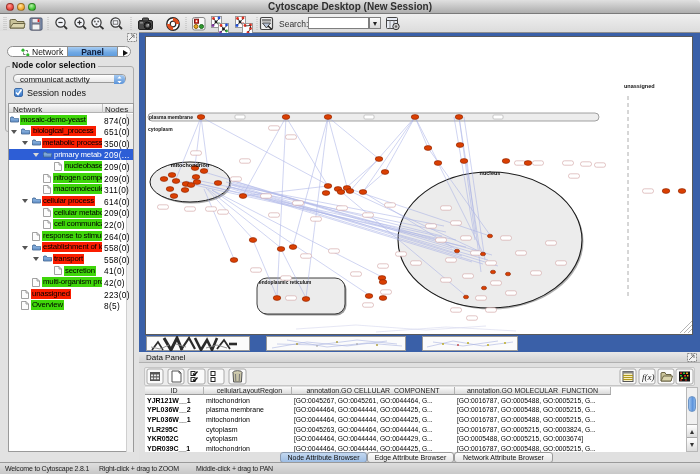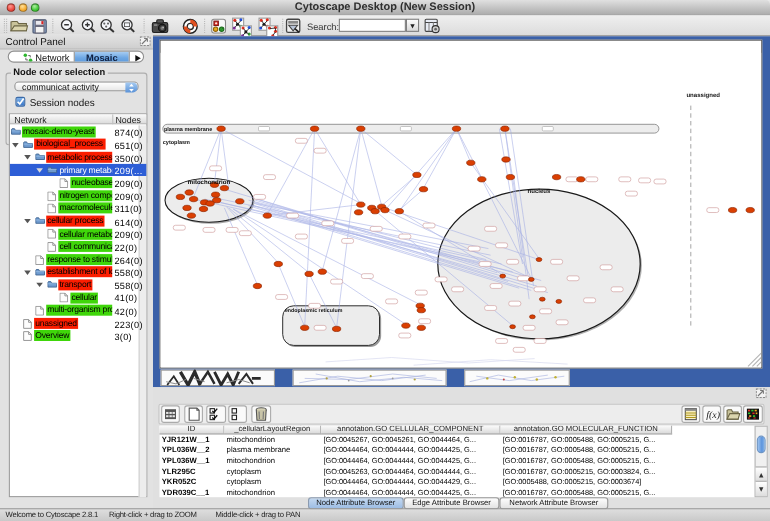--- a/index.html
+++ b/index.html
@@ -388,34 +388,33 @@
           <circle cx="20" cy="8" r="1.1"></circle>
           <circle cx="45" cy="7" r="1.1"></circle>
           <circle cx="65" cy="9" r="1.1"></circle>
           <circle cx="82" cy="7" r="1.1"></circle>
         </g>
 <circle cx="35" cy="9" r="0.9" fill="#c04040"></circle>
 </svg>
 </div>
 </div>
 <div class="abs" id="cpanel">
-<div id="cphead">Control Panel</div>
 <svg width="10" height="9" style="position:absolute;left:127px;top:2px" viewBox="0 0 10 9">
       <rect x="0.5" y="0.5" width="9" height="8" fill="#f2f2f2" stroke="#8a8a8a" stroke-dasharray="2 1"></rect>
       <path d="M2 7 L7 2 M7 2 L4 2 M7 2 L7 5" stroke="#777" stroke-width="1" fill="none"></path>
     </svg>
 <div style="position:absolute;left:7px;top:14.5px;width:124px;height:11.5px;background:#fff;border:1px solid #8f8f8f;border-radius:6px;overflow:hidden">
  <div style="position:absolute;left:59px;top:0;width:51px;height:11.5px;background:linear-gradient(#a8cdf2,#6fa8e4 50%,#5796da);border-left:1px solid #8f8f8f;border-right:1px solid #8f8f8f"></div>
  <div style="position:absolute;left:24px;top:0;font-size:8.5px;line-height:11px;color:#111">Network</div>
  <svg width="9" height="9" style="position:absolute;left:13px;top:1.5px" viewBox="0 0 9 9">
         <circle cx="2" cy="2.2" r="1.6" fill="#2db52d"></circle>
         <circle cx="6.8" cy="6.8" r="1.6" fill="#2db52d"></circle>
         <path d="M2.5 4.5 L2.5 6.5 L4.5 6.5 M6.5 4.2 L6.5 2.5 L4.7 2.5" stroke="#555" stroke-width="0.8" fill="none"></path>
       </svg>
- <div style="position:absolute;left:59px;top:0;width:51px;text-align:center;font-size:8.5px;line-height:11px;font-weight:bold;color:#102040">Mosaic</div>
+ <div style="position:absolute;left:59px;top:0;width:51px;text-align:center;font-size:8.5px;line-height:11px;font-weight:bold;color:#102040">Panel</div>
  <div style="position:absolute;left:115px;top:3px;width:0;height:0;border-left:5px solid #111;border-top:3.5px solid transparent;border-bottom:3.5px solid transparent"></div>
 </div>
 <div style="position:absolute;left:5px;top:35px;width:129px;height:66px;border:1px solid #adadad;border-radius:3px"></div>
 <div style="position:absolute;left:10px;top:29px;background:#e2e2e2;padding:0 2px;font-size:8.5px;font-weight:bold;color:#111">Node color selection</div>
 <div style="position:absolute;left:13px;top:42.5px;width:113px;height:9.5px;background:linear-gradient(#fff,#e8e8e8);border:1px solid #9a9a9a;border-radius:4px">
  <div style="position:absolute;left:6px;top:0;font-size:8px;line-height:9px;color:#111">communicat activity</div>
  <div style="position:absolute;right:0;top:0;width:11px;height:9.5px;background:linear-gradient(#a6cbf2,#5b93d8);border-radius:0 4px 4px 0;overflow:hidden">
         <svg width="11" height="9.5" viewBox="0 0 11 9.5" style="display:block">
           <path d="M5.5 1.2 L7.6 3.6 L3.4 3.6 Z" fill="#fff"></path>
           <path d="M5.5 8.3 L7.6 5.9 L3.4 5.9 Z" fill="#fff"></path>
@@ -545,21 +544,21 @@
             <path d="M0.5 3 L8.5 3" stroke="#9cc0e8" stroke-width="0.7"></path>
           </svg>
           <div class="abs" style="left:44px;top:0.8px;background:#fb1d00;color:#000;max-width:49px;overflow:hidden;white-space:nowrap;padding:0 1px;height:10px;line-height:10px;font-size:7.8px;letter-spacing:-0.2px">transport</div>
           <div class="abs" style="left:95px;top:1.6px;color:#000;font-size:8.3px;letter-spacing:0.3px">558(0)</div>
         </div>
 <div class="abs" style="left:0;top:150.8px;width:124px;height:11.6px">
           <svg class="abs" style="left:45px;top:1.6px" width="8" height="9" viewBox="0 0 8 9">
             <path d="M0.5 0.5 L5 0.5 L7.5 3 L7.5 8.5 L0.5 8.5 Z" fill="#fdfdfd" stroke="#8a8a8a" stroke-width="0.8"></path>
             <path d="M5 0.5 L5 3 L7.5 3" fill="none" stroke="#8a8a8a" stroke-width="0.8"></path>
           </svg>
-          <div class="abs" style="left:55px;top:0.8px;background:#3fd60a;color:#000;max-width:38px;overflow:hidden;white-space:nowrap;padding:0 1px;height:10px;line-height:10px;font-size:7.8px;letter-spacing:-0.2px">cellular</div>
+          <div class="abs" style="left:55px;top:0.8px;background:#3fd60a;color:#000;max-width:38px;overflow:hidden;white-space:nowrap;padding:0 1px;height:10px;line-height:10px;font-size:7.8px;letter-spacing:-0.2px">secretion</div>
           <div class="abs" style="left:95px;top:1.6px;color:#000;font-size:8.3px;letter-spacing:0.3px">41(0)</div>
         </div>
 <div class="abs" style="left:0;top:162.4px;width:124px;height:11.6px">
           <svg class="abs" style="left:23px;top:1.6px" width="8" height="9" viewBox="0 0 8 9">
             <path d="M0.5 0.5 L5 0.5 L7.5 3 L7.5 8.5 L0.5 8.5 Z" fill="#fdfdfd" stroke="#8a8a8a" stroke-width="0.8"></path>
             <path d="M5 0.5 L5 3 L7.5 3" fill="none" stroke="#8a8a8a" stroke-width="0.8"></path>
           </svg>
           <div class="abs" style="left:33px;top:0.8px;background:#3fd60a;color:#000;max-width:60px;overflow:hidden;white-space:nowrap;padding:0 1px;height:10px;line-height:10px;font-size:7.8px;letter-spacing:-0.2px">multi-organism pro</div>
           <div class="abs" style="left:95px;top:1.6px;color:#000;font-size:8.3px;letter-spacing:0.3px">42(0)</div>
         </div>
@@ -570,26 +569,27 @@
           </svg>
           <div class="abs" style="left:22px;top:0.8px;background:#fb1d00;color:#000;max-width:71px;overflow:hidden;white-space:nowrap;padding:0 1px;height:10px;line-height:10px;font-size:7.8px;letter-spacing:-0.2px">unassigned</div>
           <div class="abs" style="left:95px;top:1.6px;color:#000;font-size:8.3px;letter-spacing:0.3px">223(0)</div>
         </div>
 <div class="abs" style="left:0;top:185.6px;width:124px;height:11.6px">
           <svg class="abs" style="left:12px;top:1.6px" width="8" height="9" viewBox="0 0 8 9">
             <path d="M0.5 0.5 L5 0.5 L7.5 3 L7.5 8.5 L0.5 8.5 Z" fill="#fdfdfd" stroke="#8a8a8a" stroke-width="0.8"></path>
             <path d="M5 0.5 L5 3 L7.5 3" fill="none" stroke="#8a8a8a" stroke-width="0.8"></path>
           </svg>
           <div class="abs" style="left:22px;top:0.8px;background:#3fd60a;color:#000;max-width:71px;overflow:hidden;white-space:nowrap;padding:0 1px;height:10px;line-height:10px;font-size:7.8px;letter-spacing:-0.2px">Overview</div>
-          <div class="abs" style="left:95px;top:1.6px;color:#000;font-size:8.3px;letter-spacing:0.3px">3(0)</div>
+          <div class="abs" style="left:95px;top:1.6px;color:#000;font-size:8.3px;letter-spacing:0.3px">8(5)</div>
         </div>
 </div>
 </div>
 </div>
 <div class="abs" id="dpanel">
+<div style="position:absolute;left:0;top:0;width:561px;height:11px;background:linear-gradient(#e9e9e9,#d2d2d2);border-bottom:1px solid #b0b0b0;font-size:8px;color:#111;line-height:11px;padding-left:7px">Data Panel</div>
 <svg width="10" height="9" style="position:absolute;left:548px;top:1px" viewBox="0 0 10 9">
       <rect x="0.5" y="0.5" width="9" height="8" fill="#f2f2f2" stroke="#8a8a8a" stroke-dasharray="2 1"></rect>
       <path d="M2 7 L7 2 M7 2 L4 2 M7 2 L7 5" stroke="#777" stroke-width="1" fill="none"></path>
     </svg>
 <div style="position:absolute;left:5px;top:15px;width:551px;height:19px;background:#ededed;border:1px solid #c6c6c6;border-radius:2px"></div>
 <svg width="561" height="24" viewBox="0 0 561 24" style="position:absolute;left:0;top:13px">
 <g>
         <rect x="8" y="4" width="16" height="15" rx="2" fill="#fafafa" stroke="#aaa"></rect>
         <rect x="11" y="7" width="10" height="9" fill="#555"></rect>
         <g fill="#e8e8e8">

